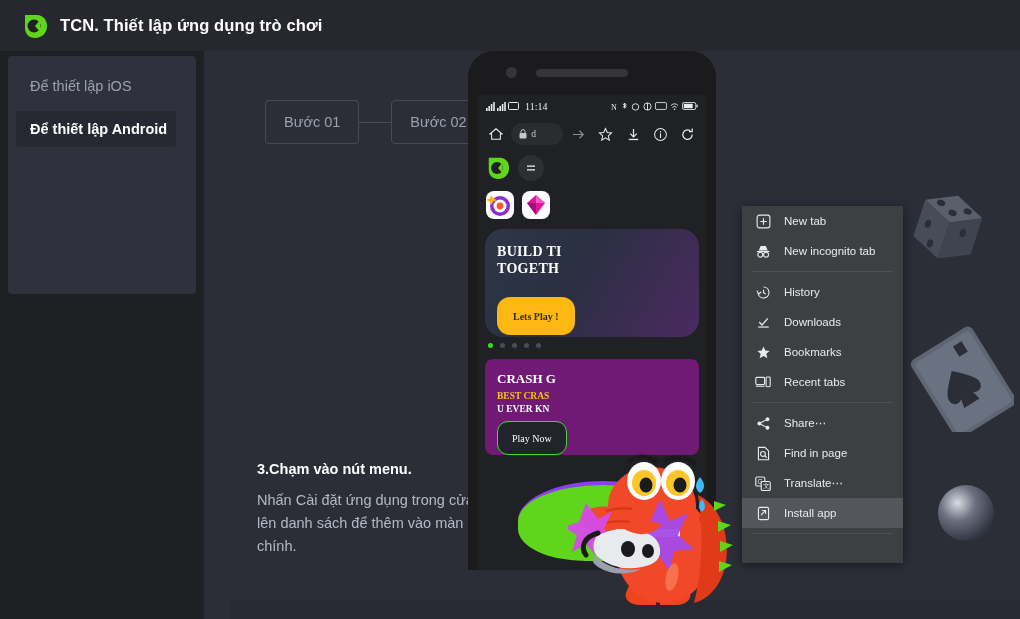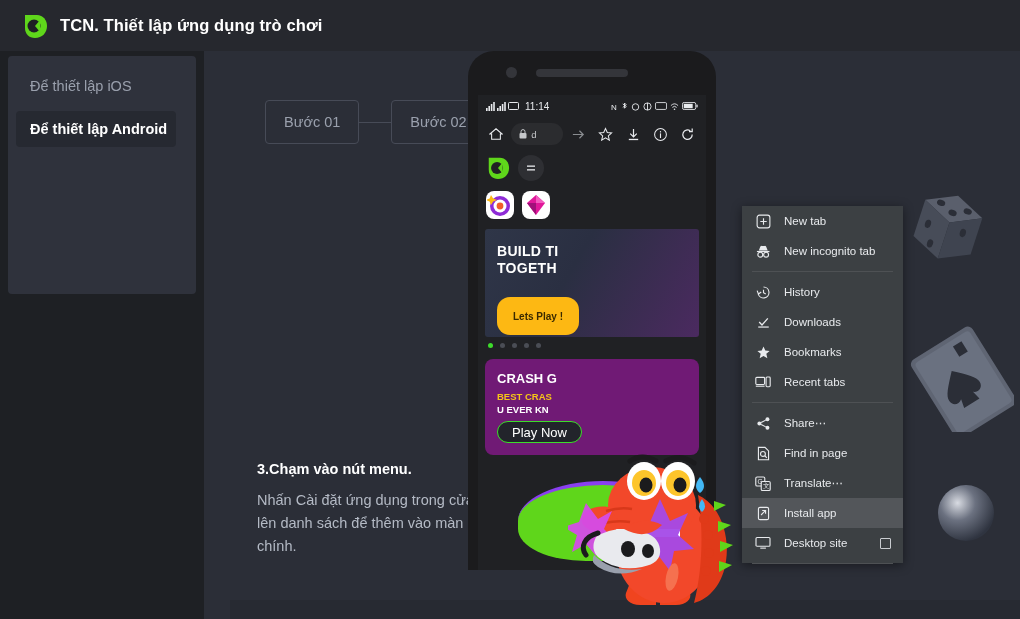--- a/index.html
+++ b/index.html
@@ -71,20 +71,21 @@
   
   .instructions { position: absolute; left: 53px; top: 410px; width: 270px; }
   .instr-title { color: #ffffff; font-size: 14.5px; font-weight: bold; margin-bottom: 12px; }
   .instr-body { color: #b4bac5; font-size: 14.5px; line-height: 23px; }
 
   
   .phone {
     position: absolute; left: 468px; top: 51px; width: 248px; height: 519px;
     background: #1b1b1d; border-radius: 26px 26px 0 0;
     overflow: hidden;
+    font-family: Liberation Serif, serif;
   }
   .phone-notchbar { position: absolute; left: 0; top: 0; width: 248px; height: 44px; }
   .cam { position: absolute; left: 38px; top: 16px; width: 11px; height: 11px;
          border-radius: 50%; background: #34353a; }
   .speaker { position: absolute; left: 68px; top: 18px; width: 92px; height: 8px;
              border-radius: 4px; background: #34353a; }
 
   .phone-screen {
     position: absolute; left: 10px; top: 44px; width: 228px; height: 475px;
     background: #202124; overflow: hidden;
@@ -110,41 +111,41 @@
   
   .page { position: absolute; left: 0; top: 56px; width: 228px; height: 419px; background: #202124; }
   .app-row { position: absolute; left: 8px; top: 4px; display: flex; align-items: center; gap: 8px; }
   .round-btn { width: 26px; height: 26px; border-radius: 50%; background: #2e2f33;
                display: flex; align-items: center; justify-content: center; }
   .game-icons { position: absolute; left: 8px; top: 40px; display: flex; gap: 8px; }
   .game-icon { width: 28px; height: 28px; border-radius: 8px; background: #fff;
                display:flex; align-items:center; justify-content:center; overflow:hidden; }
   .banner {
     position: absolute; left: 7px; top: 78px; width: 214px; height: 108px;
-    border-radius: 3px; overflow: hidden;
+    border-radius: 18px; overflow: hidden;
     background: linear-gradient(120deg,#2f3648 0%,#2a2f42 40%,#4b2a60 100%);
   }
   .banner-title { position: absolute; left: 12px; top: 14px; color: #fff;
                   font-size: 14px; font-weight: bold; line-height: 17px; letter-spacing: .3px; }
   .banner-cta { position: absolute; left: 12px; top: 68px; height: 38px; padding: 16px 16px;
                 border-radius: 13px; background: #fdb813; color: #3a2a00;
                 font-size: 10px; font-weight: bold; display: flex; align-items: center; }
   .dots { position: absolute; left: 10px; top: 192px; display: flex; gap: 7px; }
   .dot { width: 5px; height: 5px; border-radius: 50%; background: #4a4d55; }
   .dot.on { background: #3ddc2b; }
 
   .card2 {
     position: absolute; left: 7px; top: 208px; width: 214px; height: 96px;
     background: #701a75; border-radius: 8px; overflow: hidden;
   }
   .c2-title { position: absolute; left: 12px; top: 12px; color: #fff; font-size: 13px; font-weight: bold; }
   .c2-sub { position: absolute; left: 12px; top: 32px; color: #f5c518; font-size: 9.5px; font-weight: bold; }
   .c2-sub2 { position: absolute; left: 12px; top: 45px; color: #fff; font-size: 9.5px; font-weight: bold; }
-  .c2-btn { position: absolute; left: 12px; top: 62px; height: 22px; padding: 0 14px;
-            border: 1px solid #3ddc2b; border-radius: 11px; color: #fff; font-size: 13px;
+  .c2-btn { position: absolute; left: 12px; top: 62px; height: 34px; padding: 0 14px;
+            border: 1px solid #3ddc2b; border-radius: 11px; color: #fff; font-size: 10px;
             display: flex; align-items: center; background: #22242b; }
   .green-blob {
     position: absolute; left: 40px; top: 330px; width: 170px; height: 80px;
     border-radius: 50% 50% 40% 40%; background: #5fd61b;
     border-top: 4px solid #8a3ff0;
   }
 
   
   .menu {
     position: absolute; left: 742px; top: 206px; width: 161px; height: 357px;
@@ -590,27 +591,17 @@
     <div class="menu-item highlight">
       <span class="mi-icon">
         <svg width="15" height="15" viewBox="0 0 16 16">
             <rect x="2.6" y="1.4" width="10.8" height="13.2" rx="1.6" stroke="#e8eaed" stroke-width="1.2" fill="none"></rect>
             <path d="M5.4 9.6 L10 5 M6.6 4.8 L10.2 4.8 L10.2 8.4" stroke="#e8eaed" stroke-width="1.2" fill="none"></path>
           </svg>
       </span>
       <span class="mi-label">Install app</span>
     </div>
 
-    <div class="menu-item">
-      <span class="mi-icon">
-        <svg width="16" height="14" viewBox="0 0 17 15">
-            <rect x="1" y="1.6" width="15" height="9.4" rx="1.2" stroke="#e8eaed" stroke-width="1.2" fill="none"></rect>
-            <rect x="5.6" y="12.4" width="6" height="1.2" fill="#e8eaed"></rect>
-          </svg>
-      </span>
-      <span class="mi-label">Desktop site</span>
-      <span class="mi-check"></span>
-    </div>
 
     <div class="menu-sep"></div>
   </div>
 
 </div>
 
 </body></html>

